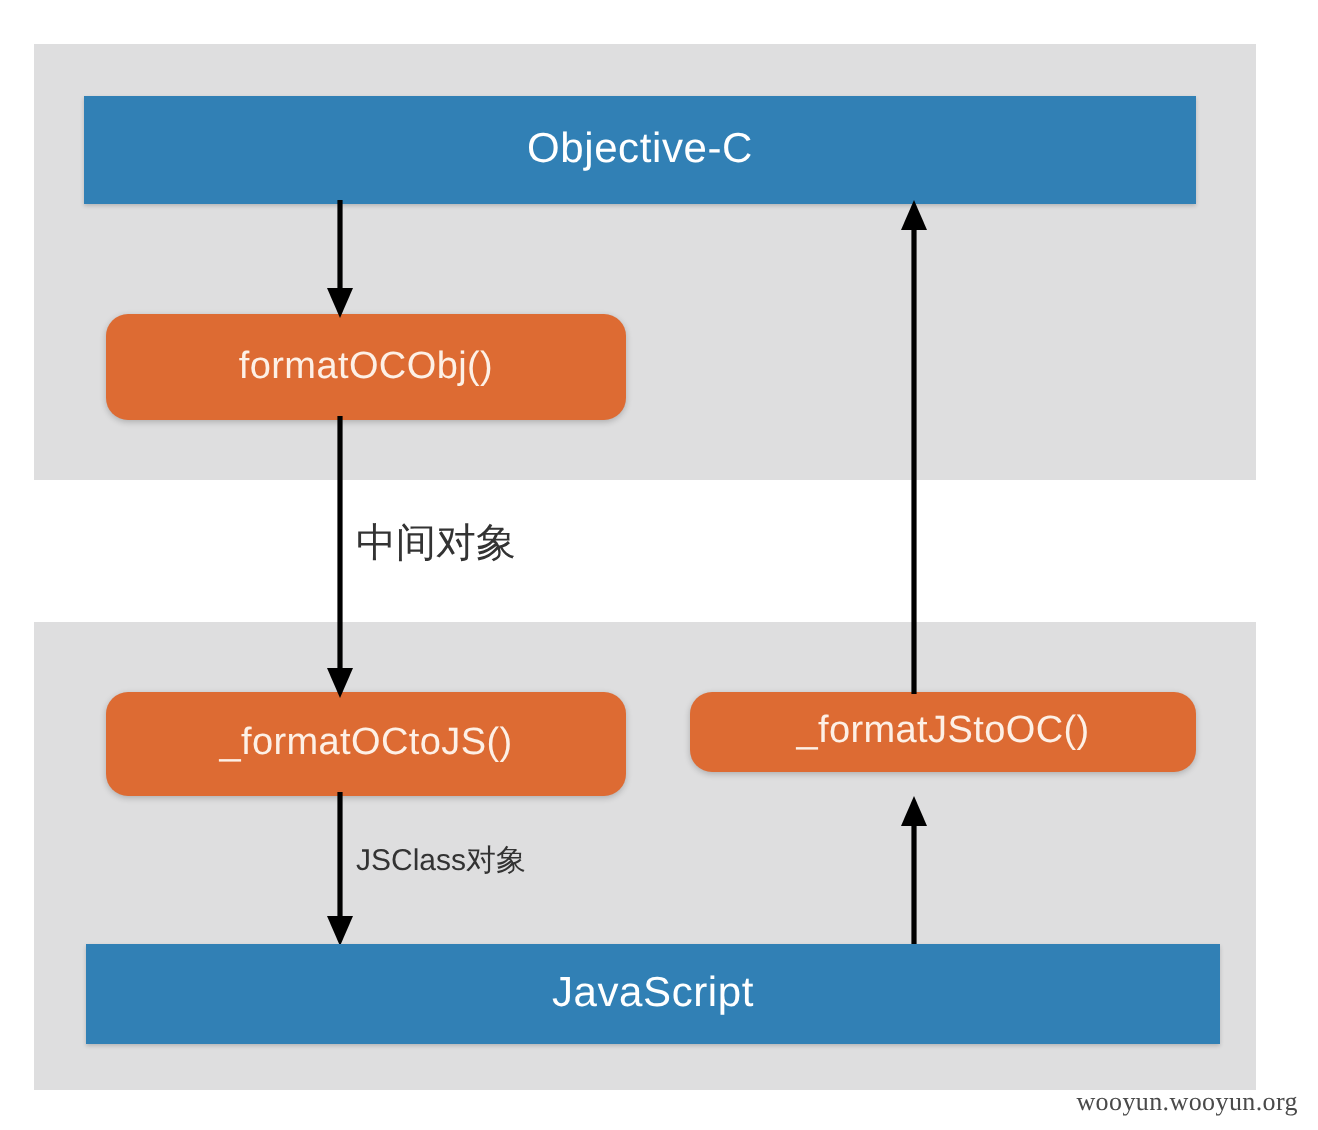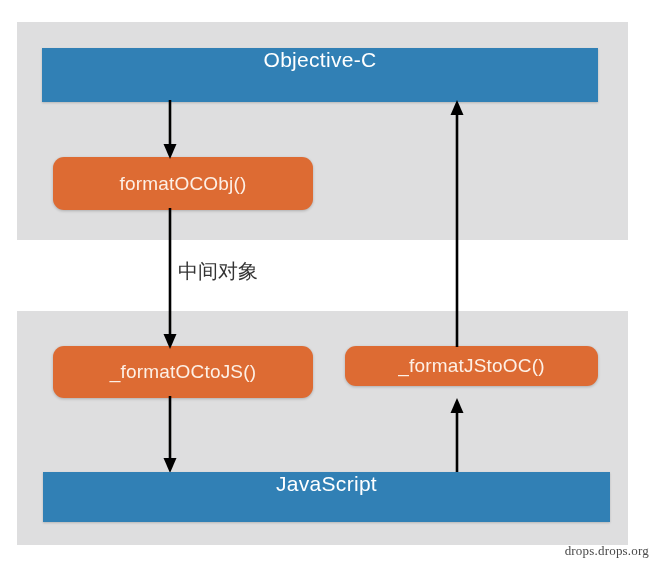--- a/index.html
+++ b/index.html
@@ -23,21 +23,21 @@
   }
   #panel-oc   { left: 17px;  top: 22px;  width: 611px; height: 218px; }
   #panel-js   { left: 17px;  top: 311px; width: 611px; height: 234px; }
 
   
   .lang-bar {
     position: absolute;
     background: #3180b5;
     color: #ffffff;
     display: flex;
-    align-items: flex-start;
+    align-items: center;
     justify-content: center;
     font-size: 21px;
     letter-spacing: 0.3px;
     box-shadow: 0 1px 2px rgba(0,0,0,0.18);
   }
   #bar-objc  { left: 42px; top: 48px;  width: 556px; height: 54px; }
   #bar-js    { left: 43px; top: 472px; width: 567px; height: 50px; }
 
   
   .func-pill {
@@ -147,20 +147,21 @@
 
   <div class="arrow" id="arrow-formatJStoOC-to-objc">
     <svg width="24" height="247" viewBox="0 0 24 247">
       <line x1="10" y1="247" x2="10" y2="12" stroke="#000000" stroke-width="2.6"></line>
       <polygon points="10,0 3.5,15 16.5,15" fill="#000000"></polygon>
     </svg>
   </div>
 
   <div class="edge-label" id="label-intermediate">中间对象</div>
 
+  <div class="edge-label" id="label-jsclass">JSClass对象</div>
 
   <div class="lang-bar" id="bar-js">
     <span>JavaScript</span>
   </div>
 
-  <div id="watermark">drops.drops.org</div>
+  <div id="watermark">wooyun.wooyun.org</div>
 
 </div>
 
 </body></html>

